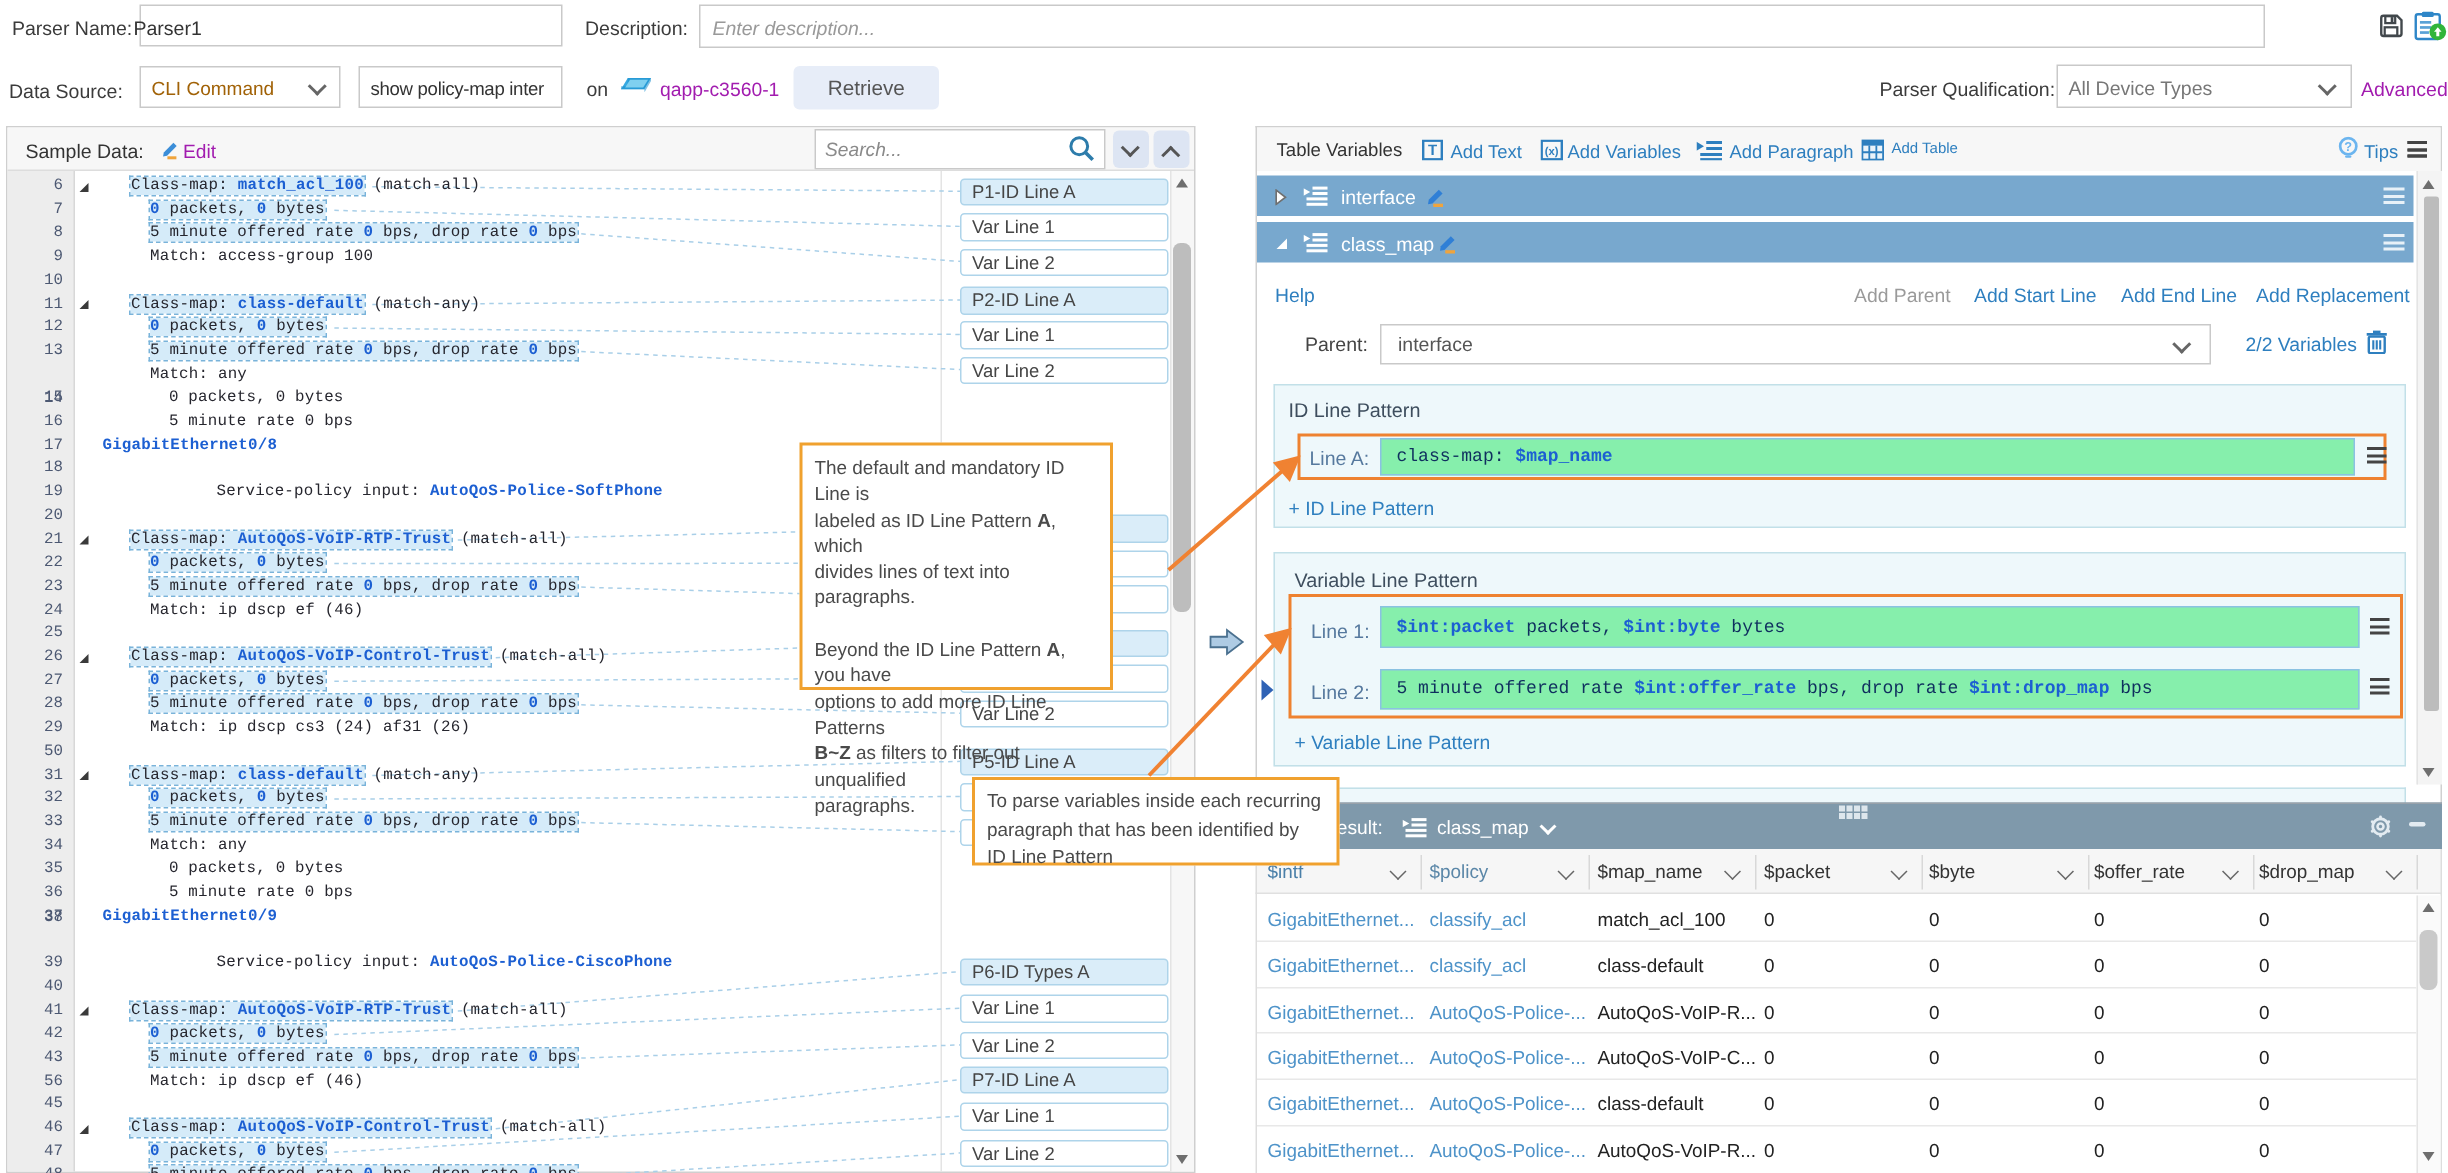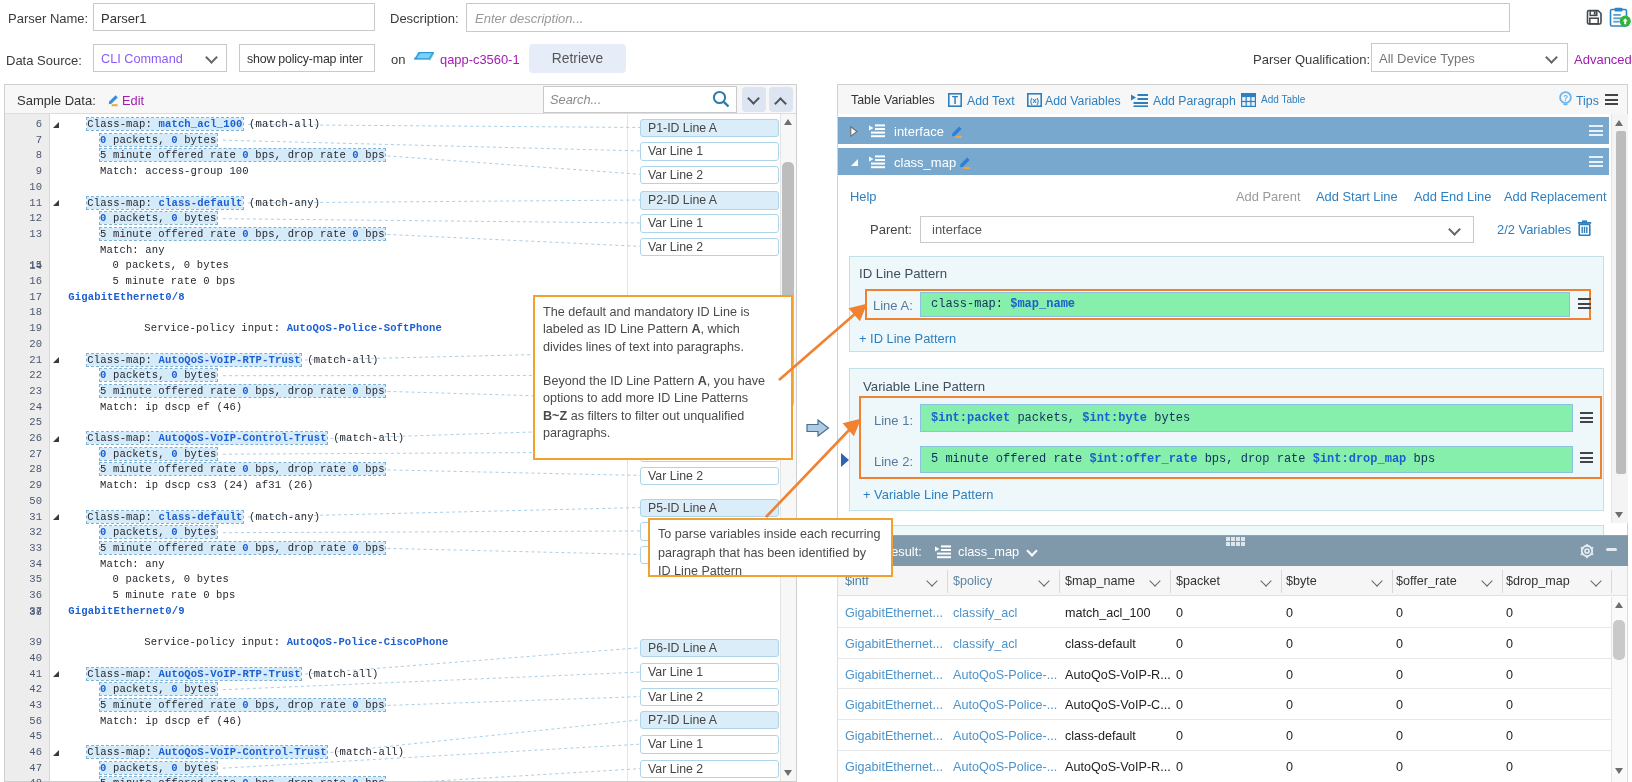--- a/index.html
+++ b/index.html
@@ -37,21 +37,21 @@
 
 .tip{position:absolute;background:#fff;border:2.5px solid #f0a12e;color:#4a4a4a;font-size:12.6px;z-index:40}
 
 .th{position:absolute;font-size:12.6px;color:#333;white-space:nowrap}
 .td{position:absolute;font-size:12.6px;color:#222;white-space:nowrap}
 .tdb{position:absolute;font-size:12.6px;color:#4e93c9;white-space:nowrap}
 </style></head><body>
 
 <div class="lbl" style="left:8px;top:11px">Parser Name:</div>
 <div class="inp" style="left:93px;top:3px;width:282px;height:28px"></div>
-<div class="lbl" style="left:101px;top:11px;color:#333">Parser1</div>
+<div class="lbl" style="left:89px;top:11px;color:#333">Parser1</div>
 <div class="lbl" style="left:390px;top:11px">Description:</div>
 <div class="inp" style="left:466px;top:3px;width:1044px;height:29px"></div>
 <div class="lbl" style="left:475px;top:11px;color:#999;font-style:italic">Enter description...</div>
 <svg class="abs" style="left:1585px;top:8px" width="19" height="19" viewBox="0 0 19 19">
     <path d="M2.5 4 a1.5 1.5 0 0 1 1.5-1.5 h9 l3 3 v9 a1.5 1.5 0 0 1-1.5 1.5 h-10.5 a1.5 1.5 0 0 1-1.5-1.5 z" fill="none" stroke="#42484c" stroke-width="1.6"></path>
     <rect x="5.2" y="2.8" width="6.6" height="4.6" fill="none" stroke="#41474b" stroke-width="1.5"></rect>
     <rect x="8.8" y="3.4" width="1.8" height="3.4" fill="#41474b"></rect>
     <rect x="4.8" y="10.2" width="8.4" height="5.6" fill="none" stroke="#41474b" stroke-width="1.5"></rect>
   </svg>
 <svg class="abs" style="left:1609px;top:7px" width="23" height="21" viewBox="0 0 23 21">
@@ -59,21 +59,21 @@
     <rect x="5.5" y="0.8" width="8" height="3.6" rx="1" fill="#2e86c8"></rect>
     <rect x="4.3" y="7" width="7.5" height="1.8" fill="#5aa2d6"></rect>
     <rect x="4.3" y="10.4" width="7.5" height="1.8" fill="#5aa2d6"></rect>
     <rect x="4.3" y="13.8" width="6" height="1.8" fill="#5aa2d6"></rect>
     <circle cx="16.2" cy="14.2" r="5.6" fill="#31b53a"></circle>
     <path d="M16.2 11.2 l2.5 3 h-1.5 v3 h-2 v-3 h-1.5 z" fill="#fff"></path>
   </svg>
 
 <div class="lbl" style="left:6px;top:53px">Data Source:</div>
 <div class="inp" style="left:93px;top:44px;width:134px;height:28px"></div>
-<div class="lbl" style="left:101px;top:52px;color:#8b5cf6;font-size:12.7px">CLI Command</div>
+<div class="lbl" style="left:101px;top:52px;color:#a16207;font-size:12.7px">CLI Command</div>
 <div class="chev" style="left:207px;top:53px"></div>
 <div class="inp" style="left:239px;top:44px;width:136px;height:28px"></div>
 <div class="lbl" style="left:247px;top:52px;color:#333;font-size:12.4px;letter-spacing:-0.2px">show policy-map inter</div>
 <div class="lbl" style="left:391px;top:52px">on</div>
 <svg class="abs" style="left:413px;top:49px" width="23" height="17" viewBox="0 0 23 17">
     <polygon points="5.5,3 21,3 16.5,10.5 1,10.5" fill="#36a9e1"></polygon>
     <polygon points="5.5,3 21,3 21,5 16.7,12.5 16.5,10.5 1,10.5 1,8.5 5.5,8.5" fill="#1d8fce" opacity="0.55"></polygon>
     <polygon points="7,4.2 19,4.2 15.8,9.3 3.8,9.3" fill="#7fd0f0"></polygon>
   </svg>
 <div class="lbl link" style="left:440px;top:52px;font-size:12.9px">qapp-c3560-1</div>
@@ -224,33 +224,33 @@
     <div class="lbox" style="top:237.5px">Var Line 2</div>
     <div class="lbox id" style="top:343.0px">P3-ID Line A</div>
     <div class="lbox" style="top:366.5px">Var Line 1</div>
     <div class="lbox" style="top:390.0px">Var Line 2</div>
     <div class="lbox id" style="top:419.5px">P4-ID Line A</div>
     <div class="lbox" style="top:443.0px">Var Line 1</div>
     <div class="lbox" style="top:466.5px">Var Line 2</div>
     <div class="lbox id" style="top:498.5px">P5-ID Line A</div>
     <div class="lbox" style="top:522.0px">Var Line 1</div>
     <div class="lbox" style="top:545.5px">Var Line 2</div>
-    <div class="lbox id" style="top:638.5px">P6-ID Line A</div>
+    <div class="lbox id" style="top:638.5px">P6-ID Types A</div>
     <div class="lbox" style="top:663.0px">Var Line 1</div>
     <div class="lbox" style="top:687.5px">Var Line 2</div>
     <div class="lbox id" style="top:710.5px">P7-ID Line A</div>
     <div class="lbox" style="top:735.0px">Var Line 1</div>
     <div class="lbox" style="top:759.5px">Var Line 2</div>
   </div>
 <div class="sbtrack" style="left:780px;top:114px;width:16px;height:667px"></div>
 <div class="arrup" style="left:784px;top:119px"></div>
 <div class="arrdn" style="left:784px;top:770px"></div>
 <div class="sbthumb" style="left:782px;top:162px;width:12px;height:246px"></div>
 
-<div class="tip" style="left:533px;top:295px;width:260px;height:165px;padding:7px 8px;line-height:17.3px">The default and mandatory ID Line is<br>labeled as ID Line Pattern <b>A</b>, which<br>divides lines of text into paragraphs.<br><br>Beyond the ID Line Pattern <b>A</b>, you have<br>options to add more ID Line Patterns<br><b>B~Z</b> as filters to filter out unqualified<br>paragraphs.</div>
+<div class="tip" style="left:533px;top:295px;width:209px;height:165px;padding:7px 8px;line-height:17.3px">The default and mandatory ID Line is<br>labeled as ID Line Pattern <b>A</b>, which<br>divides lines of text into paragraphs.<br><br>Beyond the ID Line Pattern <b>A</b>, you have<br>options to add more ID Line Patterns<br><b>B~Z</b> as filters to filter out unqualified<br>paragraphs.</div>
 <div class="tip" style="left:648px;top:518px;width:245px;height:59px;padding:5px 8px;line-height:18.6px;z-index:60">To parse variables inside each recurring<br>paragraph that has been identified by<br>ID Line Pattern</div>
 <svg class="abs" style="left:0;top:0;z-index:50;pointer-events:none" width="1632" height="782">
 <g stroke="#f08232" stroke-width="2.6" fill="#f08232">
 <line x1="779" y1="380" x2="856" y2="313"></line>
 <polygon points="865,305.5 850.9,309.1 859.5,318.9"></polygon>
 <line x1="766" y1="517" x2="851" y2="428"></line>
 <polygon points="859,420.5 844.9,424.1 853.5,433.9"></polygon>
 </g>
   </svg>
 <svg class="abs" style="left:806px;top:418px" width="24" height="20" viewBox="0 0 24 20">

